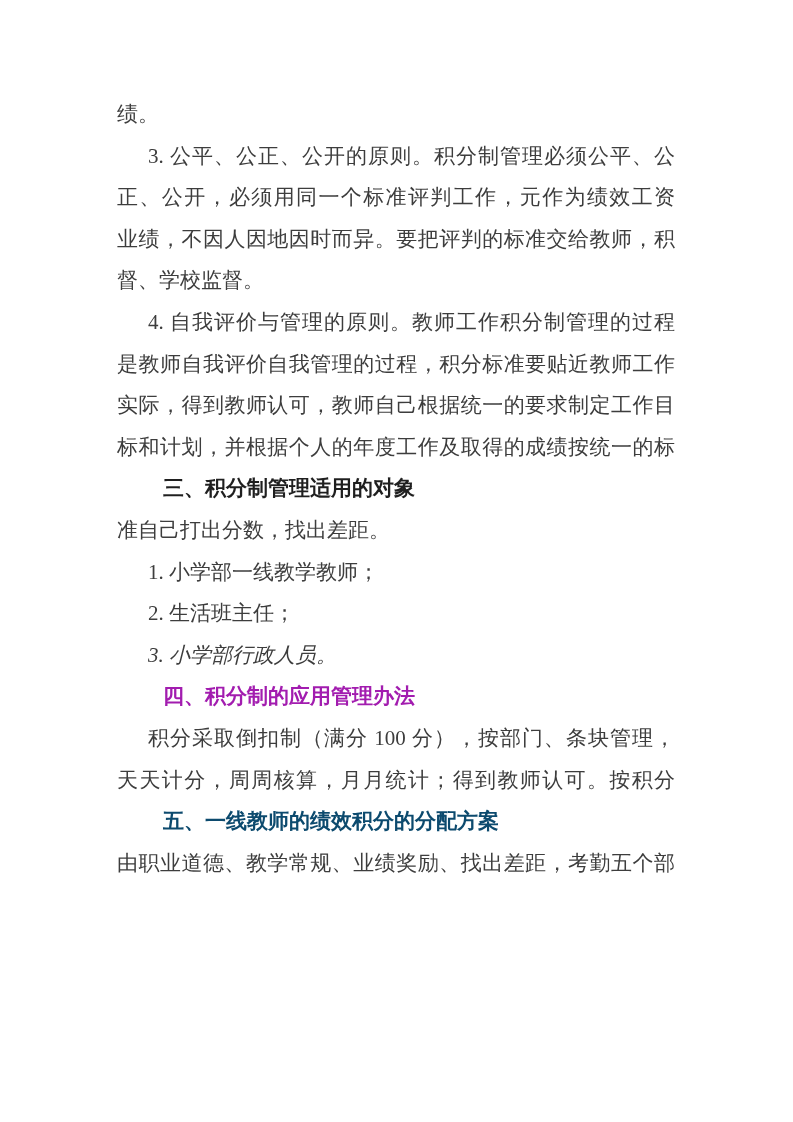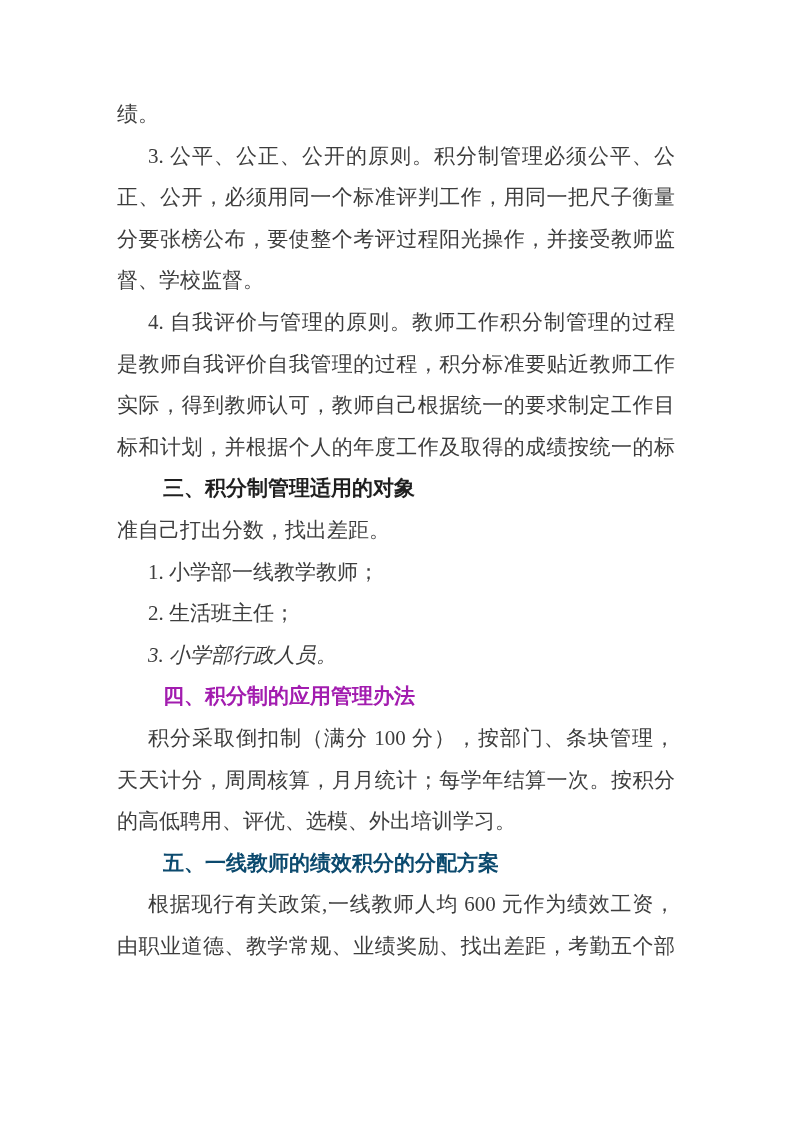--- a/index.html
+++ b/index.html
@@ -35,33 +35,31 @@
     color:#1f1f1f;
   }
 </style>
 </head>
 <body>
 
 <div class="page" style="background: rgb(255, 255, 255);">
   <div class="content" style="color: rgb(61, 61, 61);">
       <div class="line" style="padding-left: 0px;">绩。</div>
       <div class="line just" style="padding-left: 31px;">3. 公平、公正、公开的原则。积分制管理必须公平、公</div>
-      <div class="line just">正、公开，必须用同一个标准评判工作，用同一把尺子衡量</div>
-      <div class="line just">分要张榜公布，要使整个考评过程阳光操作，并接受教师监</div>
+      <div class="line just">正、公开，必须用同一个标准评判工作，元作为绩效工资</div>
+      <div class="line just">业绩，不因人因地因时而异。要把评判的标准交给教师，积</div>
       <div class="line">督、学校监督。</div>
       <div class="line just" style="padding-left: 31px;">4. 自我评价与管理的原则。教师工作积分制管理的过程</div>
       <div class="line just">是教师自我评价自我管理的过程，积分标准要贴近教师工作</div>
       <div class="line just">实际，得到教师认可，教师自己根据统一的要求制定工作目</div>
       <div class="line just">标和计划，并根据个人的年度工作及取得的成绩按统一的标</div>
       <div class="line bold" style="color: rgb(31, 31, 31); padding-left: 46px;">三、积分制管理适用的对象</div>
       <div class="line">准自己打出分数，找出差距。</div>
       <div class="line" style="padding-left: 31px;">1. 小学部一线教学教师；</div>
       <div class="line" style="padding-left: 31px;">2. 生活班主任；</div>
       <div class="line" style="padding-left: 31px; font-style: italic;">3. 小学部行政人员。</div>
       <div class="line bold" style="color: #a21caf; padding-left: 46px;">四、积分制的应用管理办法</div>
       <div class="line just" style="padding-left: 31px;">积分采取倒扣制（满分 100 分），按部门、条块管理，</div>
-      <div class="line just">天天计分，周周核算，月月统计；每学年结算一次。按积分</div>
-      <div class="line">的高低聘用、评优、选模、外出培训学习。</div>
+      <div class="line just">天天计分，周周核算，月月统计；得到教师认可。按积分</div>
       <div class="line bold" style="color: #0c4a6e; padding-left: 46px;">五、一线教师的绩效积分的分配方案</div>
-      <div class="line just" style="padding-left: 31px;">根据现行有关政策,一线教师人均 600 元作为绩效工资，</div>
       <div class="line just">由职业道德、教学常规、业绩奖励、找出差距，考勤五个部</div>
     </div>
 </div>
 
 </body></html>

